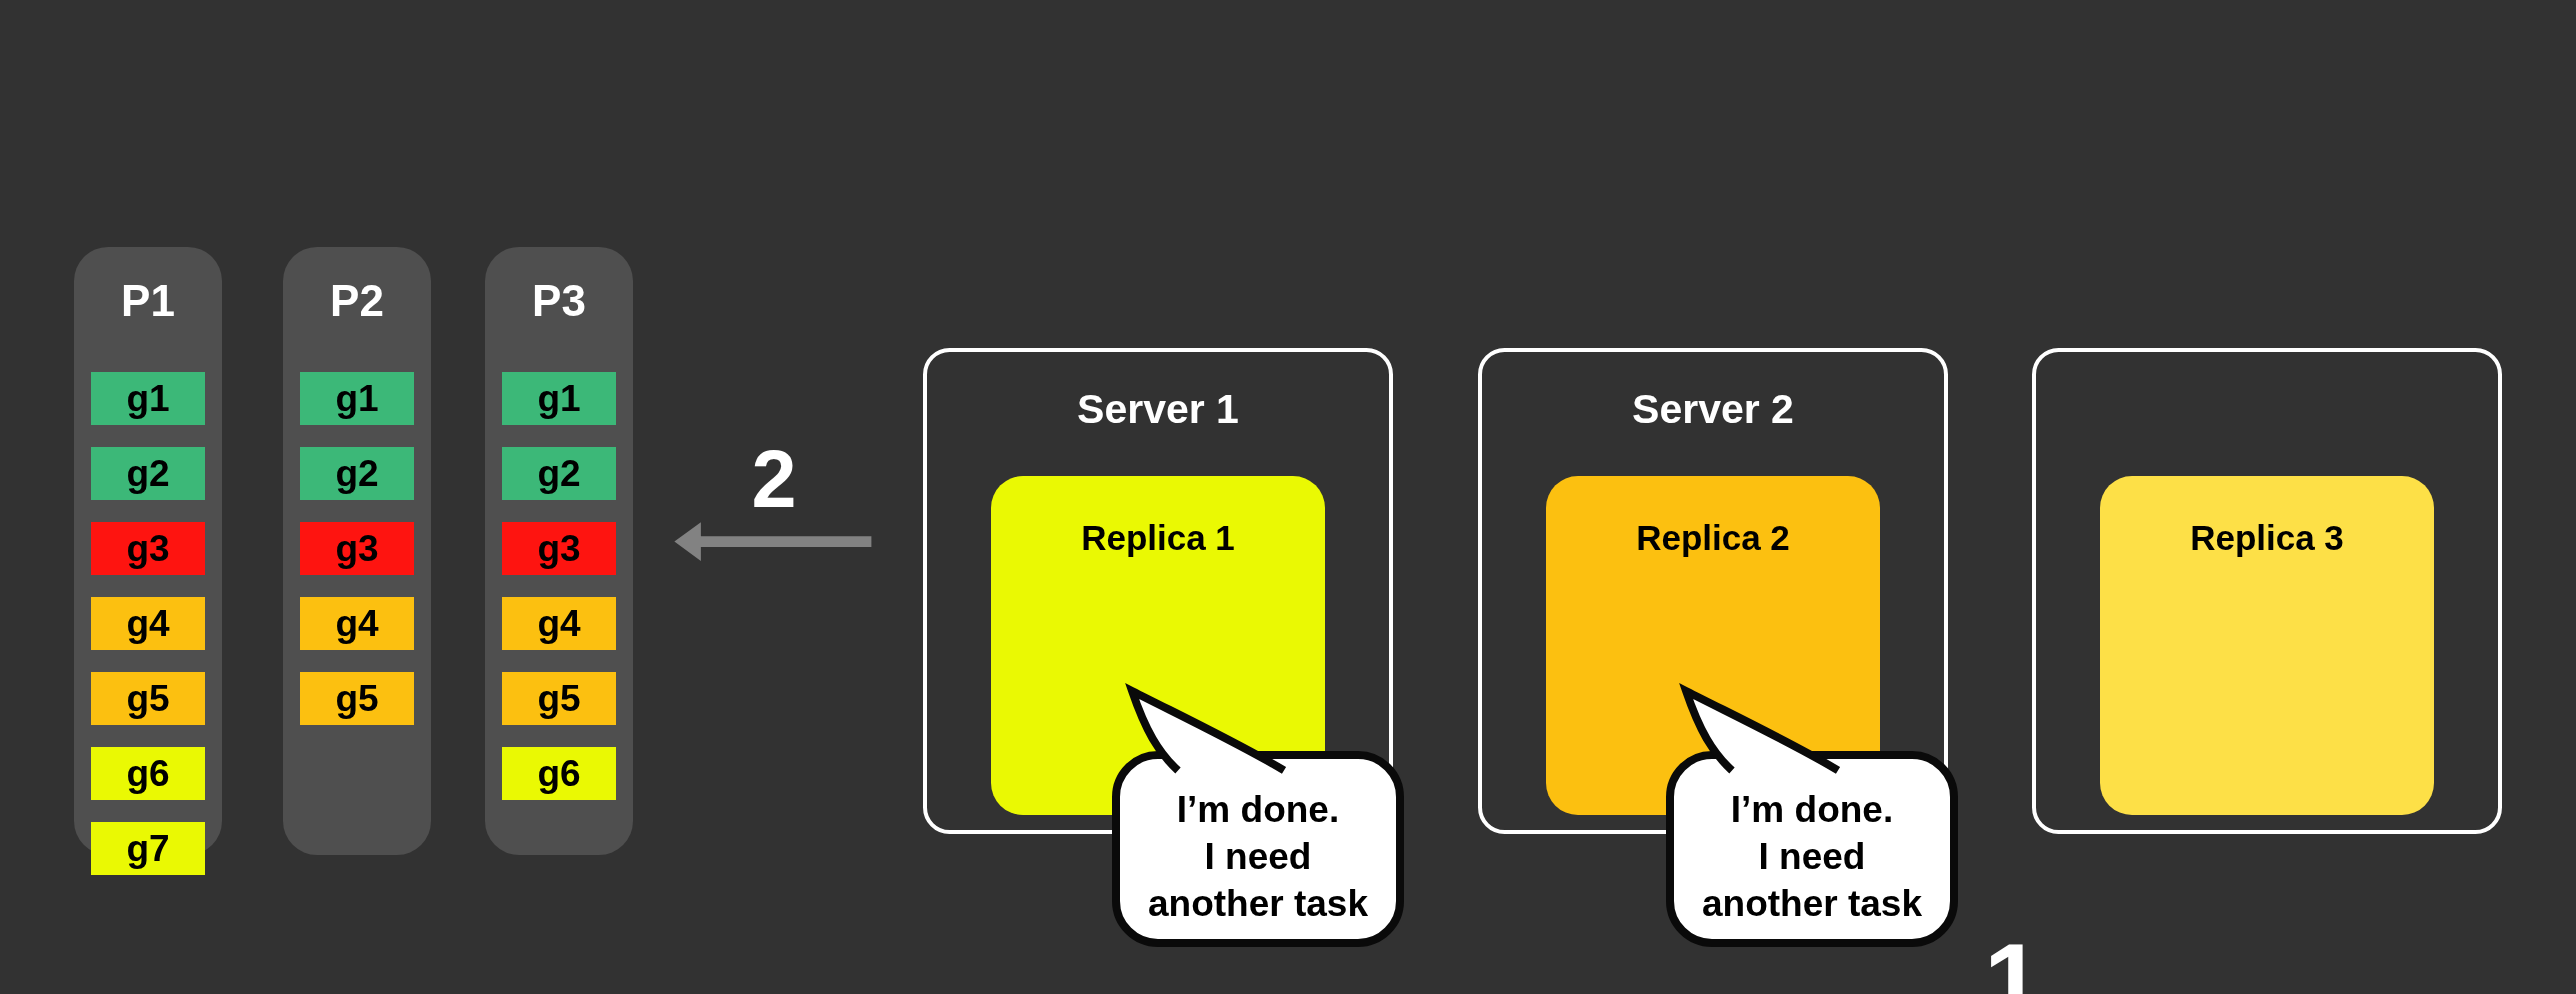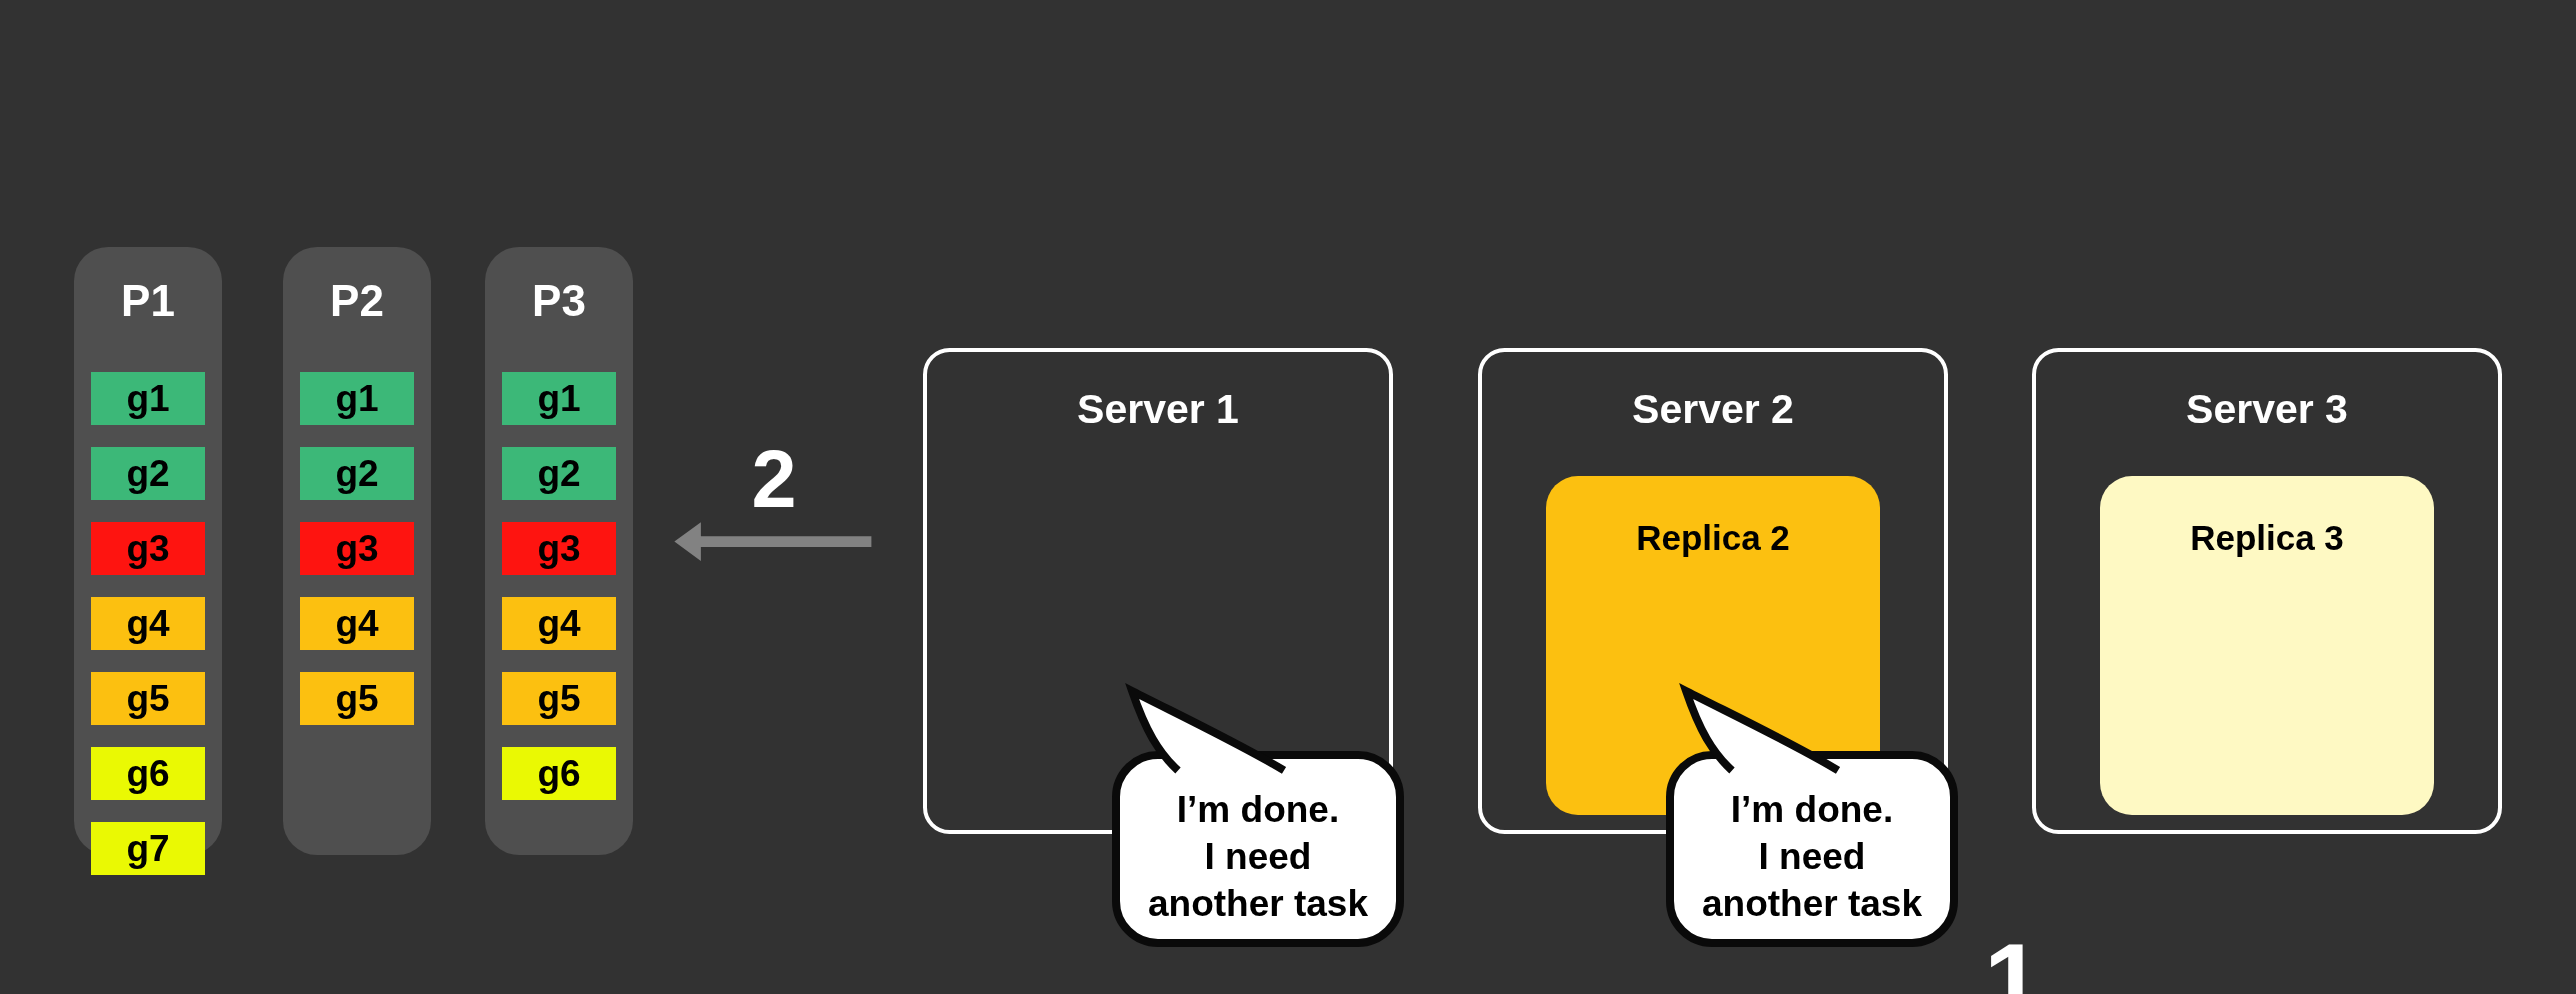--- a/index.html
+++ b/index.html
@@ -167,30 +167,32 @@
         <div class="task-cell" style="background: rgb(60, 184, 120);">g2</div>
         <div class="task-cell" style="background: rgb(254, 20, 16);">g3</div>
         <div class="task-cell" style="background: rgb(252, 192, 16);">g4</div>
         <div class="task-cell" style="background: rgb(252, 192, 16);">g5</div>
         <div class="task-cell" style="background: rgb(234, 249, 3);">g6</div>
       </div>
   </div>
 
   <div class="server" style="left:923px">
     <div class="s-title">Server 1</div>
+    <div class="replica" style="background: rgb(234, 249, 3);">
+      <span class="r-label">Replica 1</span>
+    </div>
   </div>
   <div class="server" style="left:1478px">
     <div class="s-title">Server 2</div>
     <div class="replica" style="background: rgb(252, 192, 16);">
       <span class="r-label">Replica 2</span>
     </div>
   </div>
   <div class="server" style="left:2032px">
-    <div class="s-title">Server 3</div>
-    <div class="replica" style="background: #fef9c3;">
+    <div class="replica" style="background: #fde047;">
       <span class="r-label">Replica 3</span>
     </div>
   </div>
 
   <div class="bubble bubble-1">
     <div class="b-text">
       <div>I’m done.</div>
       <div>I need</div>
       <div>another task</div>
     </div>

